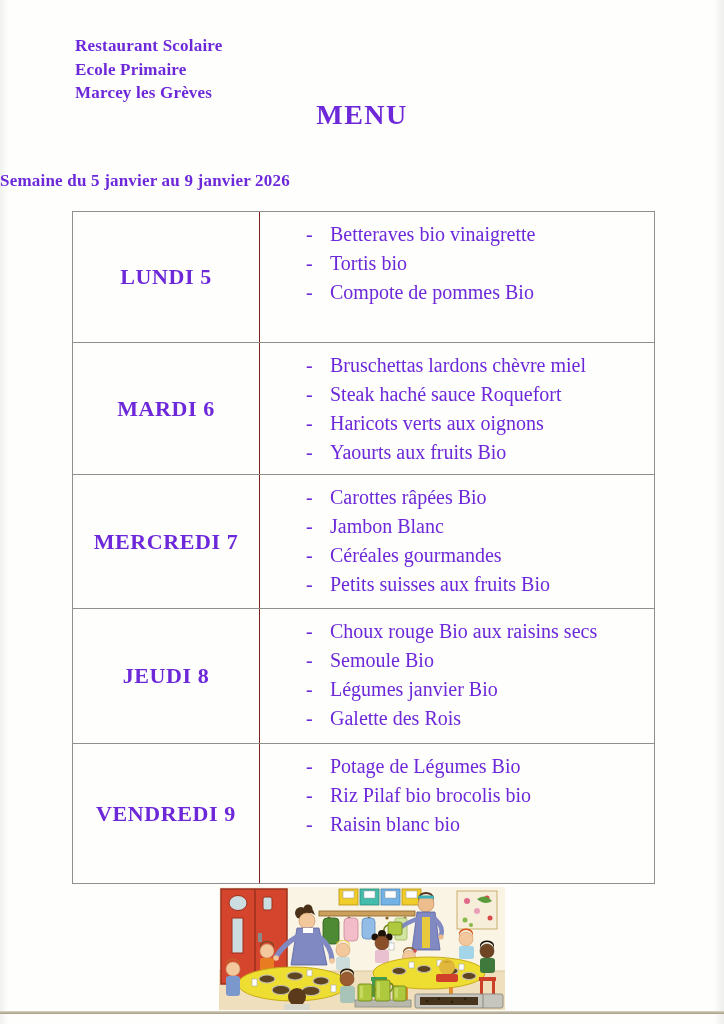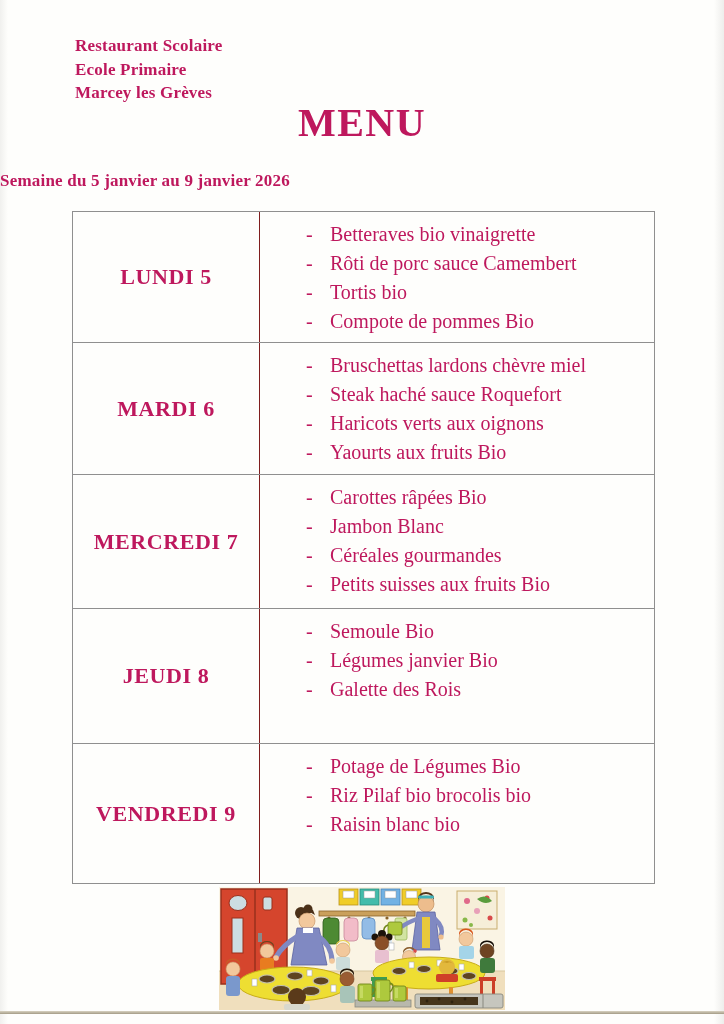--- a/index.html
+++ b/index.html
@@ -1,27 +1,27 @@
 <!DOCTYPE html>
 <html><head>
 <meta charset="utf-8">
 <style>
   html,body{margin:0;padding:0;}
   body{width:724px;height:1024px;overflow:hidden;background:#fdfdfb;}
   .page{
     position:relative;width:724px;height:1024px;background:#fefefc;
-    font-family:"Liberation Serif","DejaVu Serif",serif;color:#be185d;overflow:hidden;
+    font-family:"Liberation Serif","DejaVu Serif",serif;color:#6d28d9;overflow:hidden;
   }
   .scan-edge-left{position:absolute;left:0;top:0;width:8px;height:100%;
     background:linear-gradient(to right,rgba(120,120,115,0.10),rgba(120,120,115,0));}
   .scan-edge-right{position:absolute;right:0;top:0;width:10px;height:100%;
     background:linear-gradient(to left,rgba(120,120,115,0.12),rgba(120,120,115,0));}
   .header{position:absolute;left:75px;top:34px;font-weight:bold;font-size:17px;line-height:23.5px;letter-spacing:0.2px;}
   .title{position:absolute;left:0;right:0;top:99px;margin:0;text-align:center;
-    font-size:40px;font-weight:bold;letter-spacing:1.5px;}
+    font-size:28px;font-weight:bold;letter-spacing:1.5px;}
   .subtitle{position:absolute;left:0;right:0;top:171px;font-weight:bold;font-size:17px;letter-spacing:0.2px;}
   .menu-table{
     position:absolute;left:72px;top:211px;width:583px;box-sizing:border-box;
     border:1px solid #8f8f8f;
   }
   .row{display:flex;border-top:1px solid #8f8f8f;box-sizing:border-box;}
   .row:first-child{border-top:none;}
   .row:nth-child(1){height:130px;}
   .row:nth-child(2){height:132px;}
   .row:nth-child(3){height:134px;}
@@ -55,21 +55,20 @@
 
   <h1 class="title">MENU</h1>
 
   <div class="subtitle">Semaine du 5 janvier au 9 janvier 2026</div>
 
   <div class="menu-table" id="menu-table">
       <div class="row">
         <div class="day-cell">LUNDI 5</div>
         <div class="menu-cell">
           <div class="item"><span class="dash">-</span><span>Betteraves bio vinaigrette</span></div>
-          <div class="item"><span class="dash">-</span><span>Rôti de porc sauce Camembert</span></div>
           <div class="item"><span class="dash">-</span><span>Tortis bio</span></div>
           <div class="item"><span class="dash">-</span><span>Compote de pommes Bio</span></div>
         </div>
       </div>
       <div class="row">
         <div class="day-cell">MARDI 6</div>
         <div class="menu-cell">
           <div class="item"><span class="dash">-</span><span>Bruschettas lardons chèvre miel</span></div>
           <div class="item"><span class="dash">-</span><span>Steak haché sauce Roquefort</span></div>
           <div class="item"><span class="dash">-</span><span>Haricots verts aux oignons</span></div>
@@ -81,20 +80,21 @@
         <div class="menu-cell">
           <div class="item"><span class="dash">-</span><span>Carottes râpées Bio</span></div>
           <div class="item"><span class="dash">-</span><span>Jambon Blanc</span></div>
           <div class="item"><span class="dash">-</span><span>Céréales gourmandes</span></div>
           <div class="item"><span class="dash">-</span><span>Petits suisses aux fruits Bio</span></div>
         </div>
       </div>
       <div class="row">
         <div class="day-cell">JEUDI 8</div>
         <div class="menu-cell">
+          <div class="item"><span class="dash">-</span><span>Choux rouge Bio aux raisins secs</span></div>
           <div class="item"><span class="dash">-</span><span>Semoule Bio</span></div>
           <div class="item"><span class="dash">-</span><span>Légumes janvier Bio</span></div>
           <div class="item"><span class="dash">-</span><span>Galette des Rois</span></div>
         </div>
       </div>
       <div class="row">
         <div class="day-cell">VENDREDI 9</div>
         <div class="menu-cell">
           <div class="item"><span class="dash">-</span><span>Potage de Légumes Bio</span></div>
           <div class="item"><span class="dash">-</span><span>Riz Pilaf bio brocolis bio</span></div>

